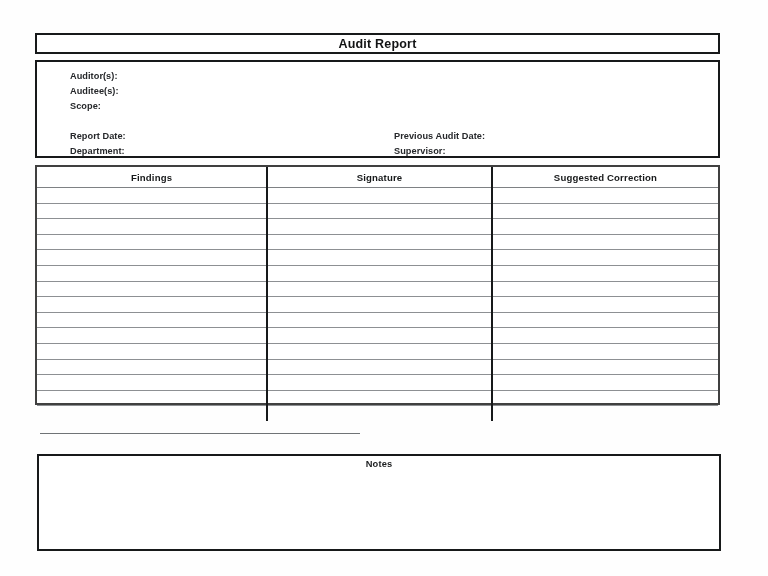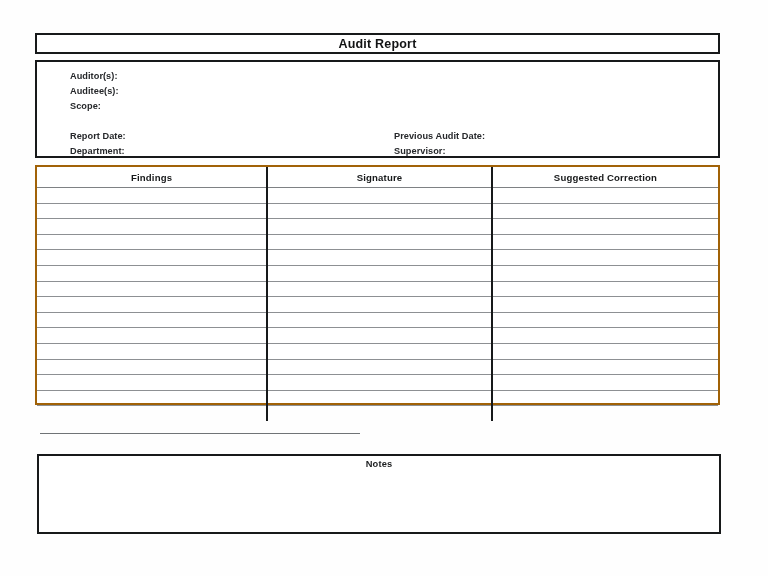--- a/index.html
+++ b/index.html
@@ -74,21 +74,21 @@
   .hdr-left  { left: 14px; }
   .hdr-right { left: 338px; }
 
   
   #findings-table {
     position: absolute;
     left: 35px;
     top: 165px;
     width: 685px;
     height: 240px;
-    border: 2px solid #a16207;
+    border: 2px solid #404040;
     box-sizing: border-box;
     background: #ffffff;
   }
   #findings-table table {
     width: 100%;
     height: 100%;
     border-collapse: collapse;
     table-layout: fixed;
   }
   #findings-table th {
@@ -141,21 +141,21 @@
   }
   #sig-auditor { left: 40px;  top: 433px; width: 320px; }
   #sig-date    { left: 518px; top: 433px; width: 204px; }
 
   
   #notes-box {
     position: absolute;
     left: 37px;
     top: 454px;
     width: 684px;
-    height: 80px;
+    height: 97px;
     border: 2px solid #17191a;
     box-sizing: border-box;
     background: #ffffff;
   }
   #notes-box .notes-title {
     position: absolute;
     top: 3px;
     left: 0;
     width: 100%;
     text-align: center;

